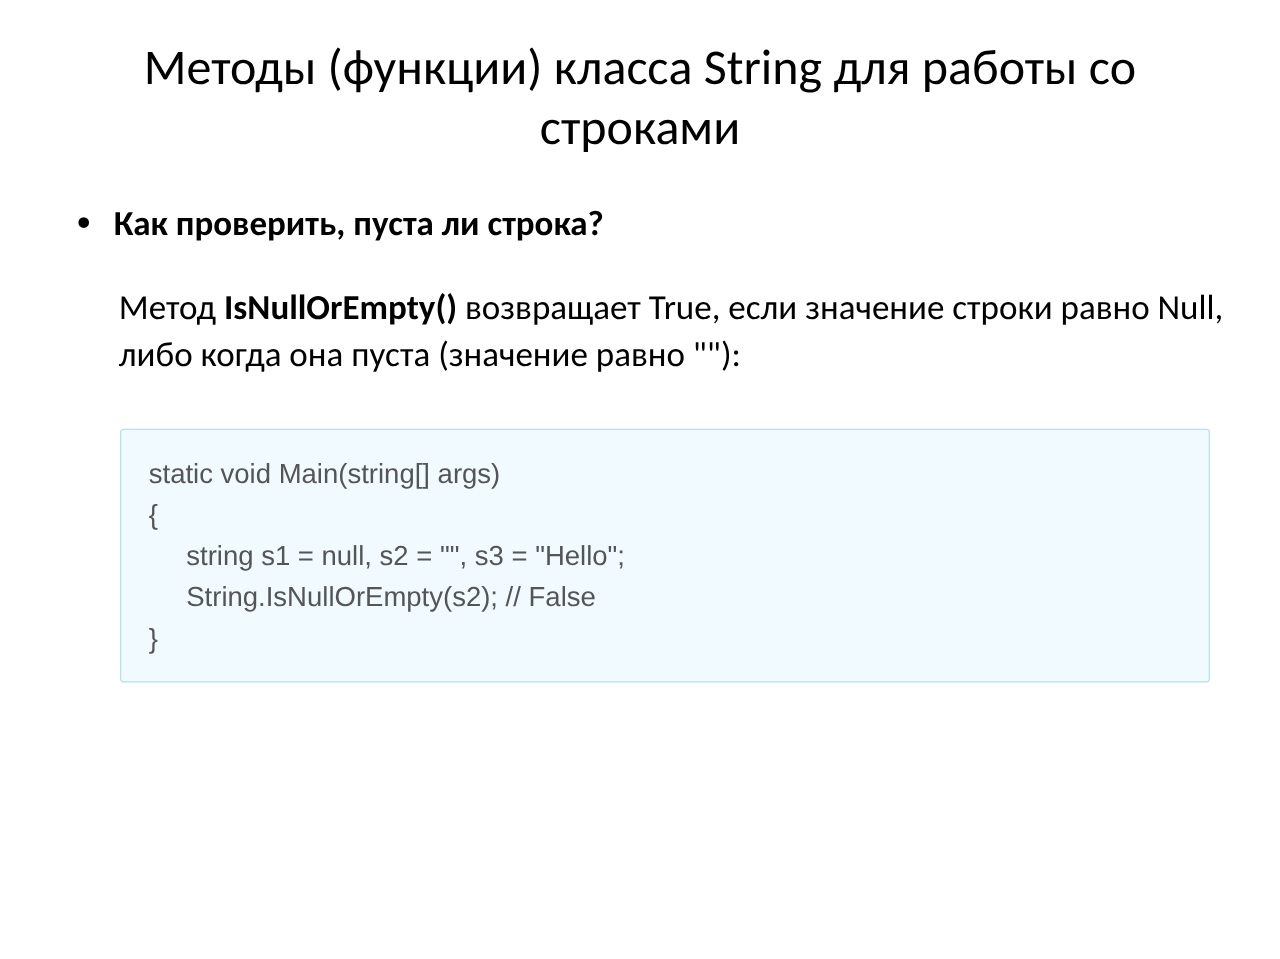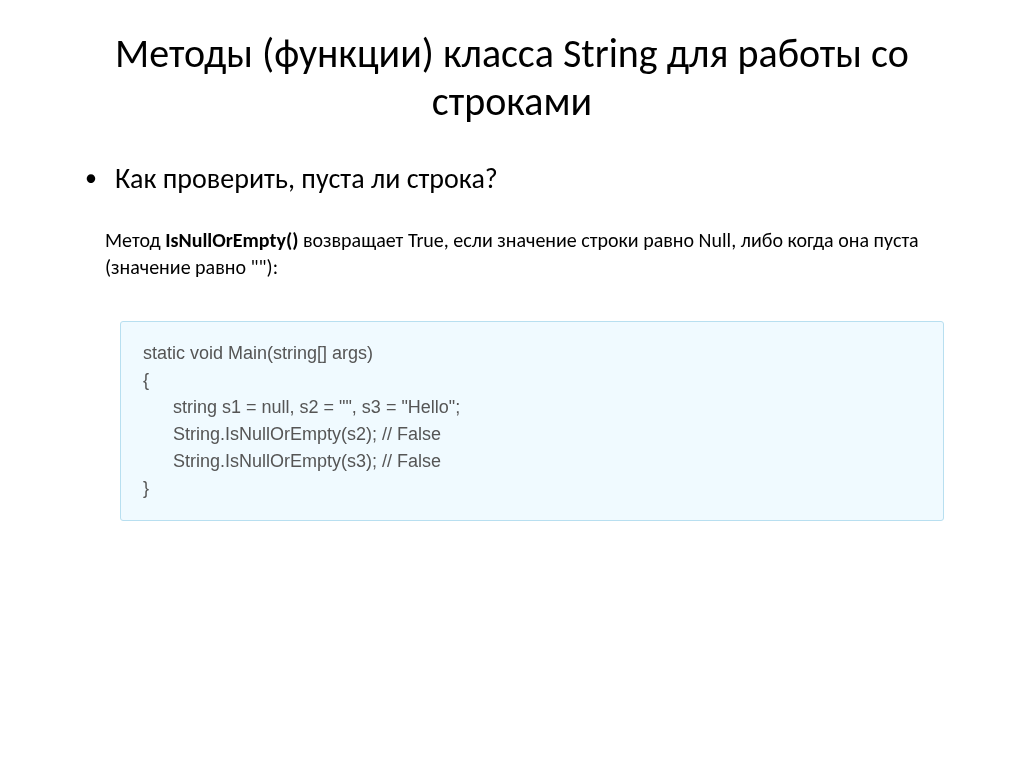--- a/index.html
+++ b/index.html
@@ -9,21 +9,21 @@
     }
     body {
       width: 1024px;
       height: 767px;
       background: #ffffff;
       font-family: Calibri, Arial, sans-serif;
       color: #000000;
       overflow: hidden;
     }
     .slide {
-      padding: 30px 60px;
+      padding: 30px 36px;
     }
     .title {
       font-size: 40px;
       font-weight: 400;
       text-align: center;
       line-height: 1.2;
       margin-bottom: 35px;
     }
     .content {
       padding-left: 25px;
@@ -33,41 +33,41 @@
       align-items: flex-start;
       margin-bottom: 8px;
     }
     .bullet {
       font-size: 24px;
       margin-right: 18px;
       line-height: 1.4;
     }
     .bullet-text {
       font-size: 28px;
-      font-weight: normal;
+      font-weight: bold;
       line-height: 1.3;
     }
     .description {
-      font-size: 20px;
+      font-size: 28px;
       line-height: 1.35;
-      margin-left: 20px;
+      margin-left: 34px;
       margin-top: 30px;
       margin-bottom: 40px;
     }
     .method-name {
       font-weight: bold;
     }
     .code-block {
       background: #f0faff;
       border: 1px solid #b8dff0;
       border-radius: 3px;
       padding: 18px 22px;
       margin: 0 20px 0 35px;
       font-family: Tahoma, Arial, sans-serif;
-      font-size: 18px;
+      font-size: 22px;
       line-height: 1.5;
       color: #555555;
     }
     .code-line {
       white-space: pre;
     }
     .indent {
       padding-left: 30px;
     }
   </style>
@@ -85,17 +85,16 @@
 
     <div class="description">
       <span>Метод </span><span class="method-name">IsNullOrEmpty()</span><span> возвращает True, если значение строки равно Null, либо когда она пуста (значение равно ""):</span>
     </div>
 
     <div class="code-block">
       <div class="code-line">static void Main(string[] args)</div>
       <div class="code-line">{</div>
       <div class="code-line indent">string s1 = null, s2 = "", s3 = "Hello";</div>
       <div class="code-line indent">String.IsNullOrEmpty(s2); // False</div>
-      <div class="code-line indent">String.IsNullOrEmpty(s3); // False</div>
       <div class="code-line">}</div>
     </div>
   </div>
 </div>
 
 </body></html>

